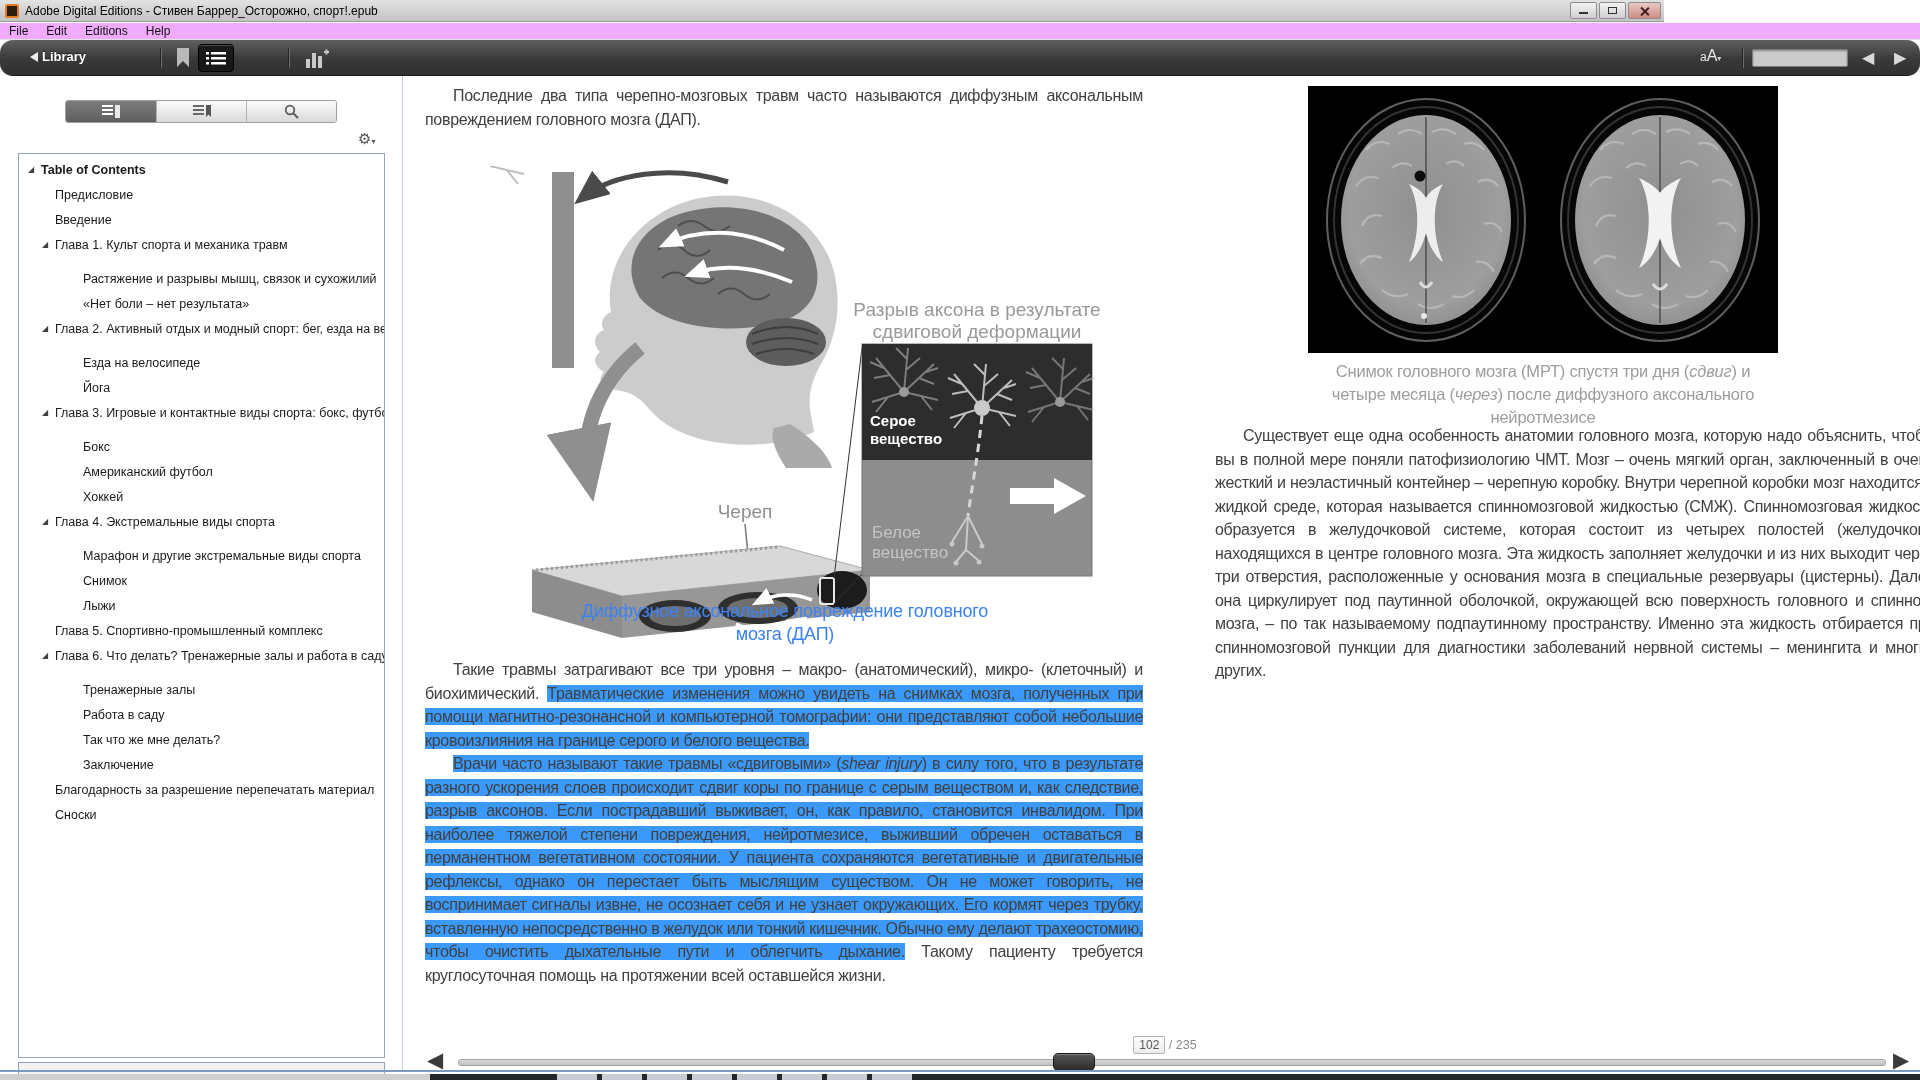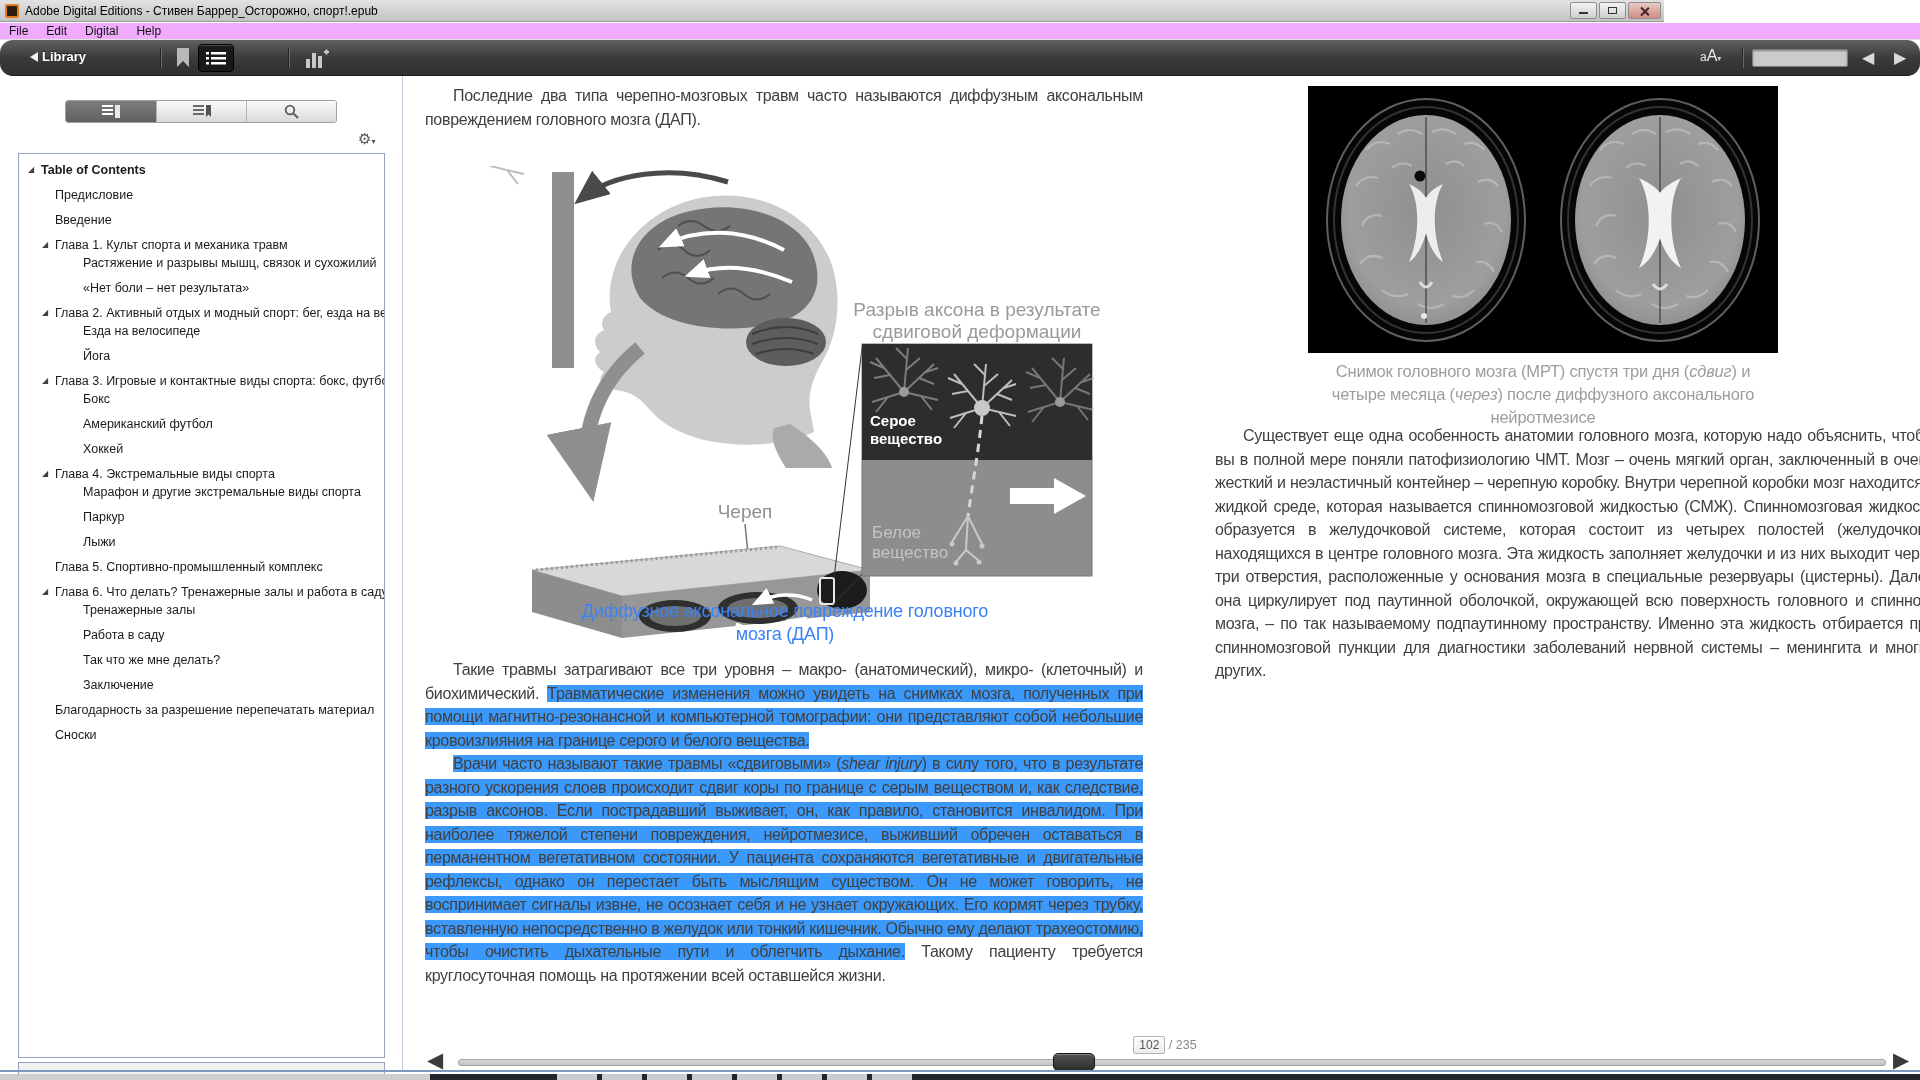--- a/index.html
+++ b/index.html
@@ -56,21 +56,21 @@
   .side-tab:first-child { border-left:none; }
   .side-tab.active { background:linear-gradient(#7d7d7d,#5f5f5f); }
   .gear { position:absolute; left:358px; top:130px; font-family:"DejaVu Sans",sans-serif;
     font-size:15px; color:#555; }
   .gear .dd { font-size:8px; }
 
   .tree-panel { position:absolute; left:18px; top:153px; width:367px; height:905px;
     background:#fff; border:1px solid #96a5bd; overflow:hidden; padding-top:6px; }
   .toc-item { display:flex; align-items:center; white-space:nowrap; overflow:hidden;
     font-size:12.5px; color:#1a1a1a; margin-top:10px; height:15px; }
-  .toc-item.tight { margin-top:3px; }
+  .toc-item.tight { margin-top:19px; }
   .toc-item .tri { width:13px; flex:0 0 13px; font-size:8px; color:#404040;
     font-family:"DejaVu Sans",sans-serif; }
   .toc-item.lvl0 { padding-left:9px; font-weight:bold; margin-top:2px; }
   .toc-item.lvl1 { padding-left:23px; }
   .toc-item.lvl2 { padding-left:51px; }
   .bottom-strip { position:absolute; left:18px; top:1062px; width:367px; height:13px;
     background:#f2f2f2; border:1px solid #96a5bd; }
   .v-divider { position:absolute; left:402px; top:76px; width:1px; height:996px; background:#c4cedd; }
 
   
@@ -122,21 +122,21 @@
       </div>
     <div class="win-btn close">
         <div class="glyph-close"></div>
       </div>
   </div>
 </div>
 
 <div class="menubar">
   <span class="menu-item">File</span>
   <span class="menu-item">Edit</span>
-  <span class="menu-item">Digital</span>
+  <span class="menu-item">Editions</span>
   <span class="menu-item">Help</span>
 </div>
 
 <div class="toolbar">
   <div class="lib-btn">
     <span class="tri-left"></span>
     <span>Library</span>
   </div>
   <div class="tb-sep" style="left:160px"></div>
   <div class="tb-icon" style="left:176px">
@@ -255,21 +255,21 @@
     <div class="toc-item lvl1">
     <span class="tri" style="visibility: visible;">◢</span>
     <span class="lbl">Глава 4. Экстремальные виды спорта</span>
   </div>
     <div class="toc-item lvl2 tight">
     <span class="tri" style="visibility: hidden;">◢</span>
     <span class="lbl">Марафон и другие экстремальные виды спорта</span>
   </div>
     <div class="toc-item lvl2">
     <span class="tri" style="visibility: hidden;">◢</span>
-    <span class="lbl">Паркур</span>
+    <span class="lbl">Снимок</span>
   </div>
     <div class="toc-item lvl2">
     <span class="tri" style="visibility: hidden;">◢</span>
     <span class="lbl">Лыжи</span>
   </div>
     <div class="toc-item lvl1">
     <span class="tri" style="visibility: hidden;">◢</span>
     <span class="lbl">Глава 5. Спортивно-промышленный комплекс</span>
   </div>
     <div class="toc-item lvl1">

